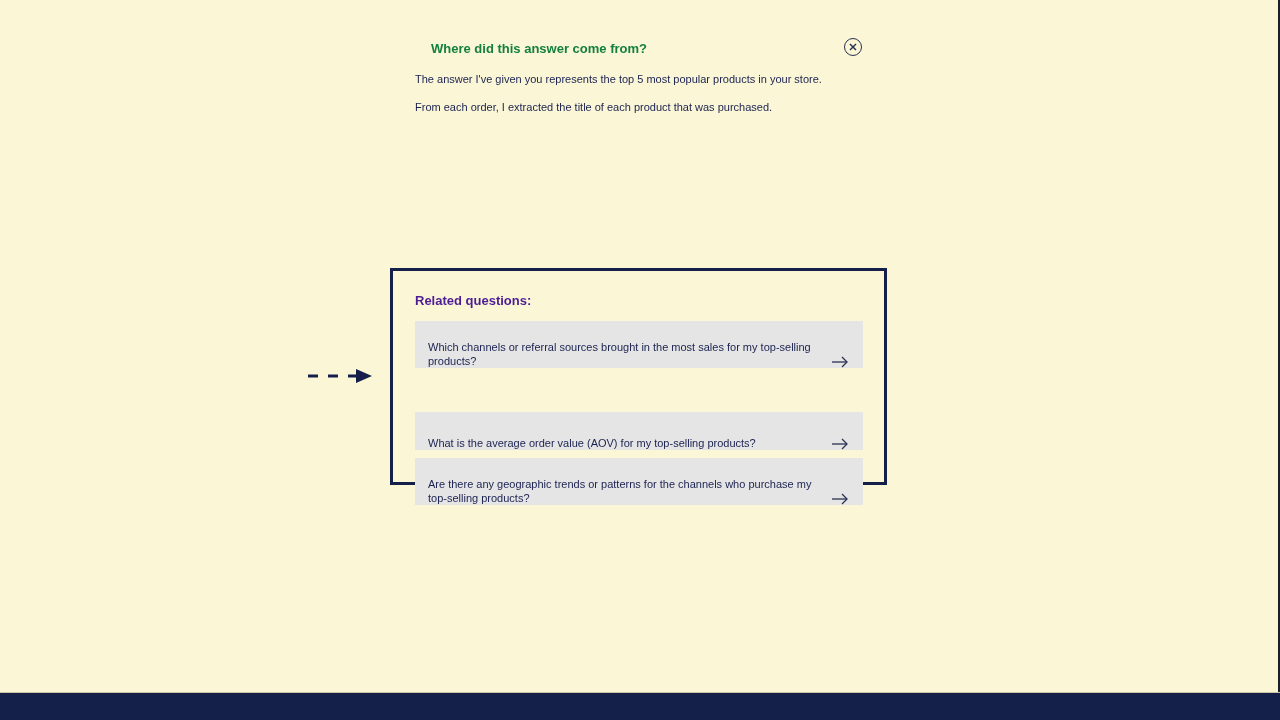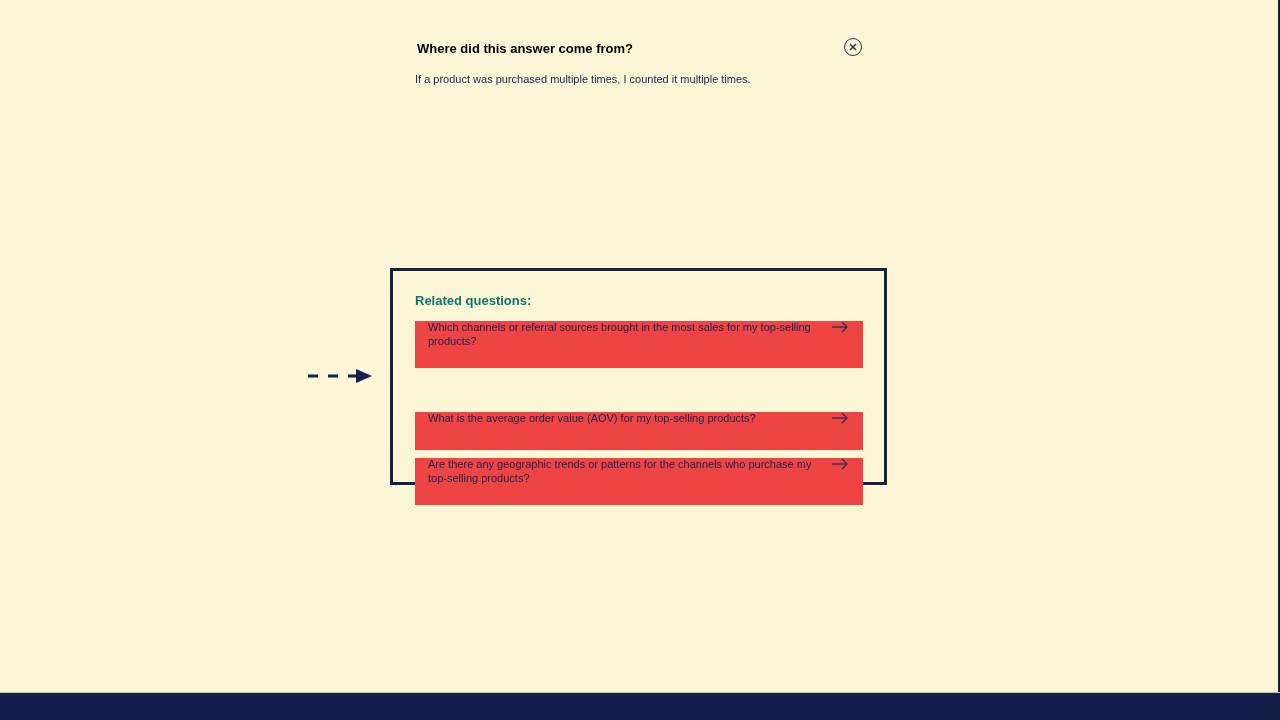--- a/index.html
+++ b/index.html
@@ -16,22 +16,22 @@
     }
     .footer-bar {
       position: absolute; left: 0; top: 692px; width: 1280px; height: 28px;
       background: #141f4a;
       border-top: 1px solid #c9c4a4;
     }
     .panel {
       position: absolute; left: 415px; top: 36px; width: 450px;
     }
     .panel-title {
-      font-size: 13px; font-weight: bold; color: #000000;
-      position: absolute; left: 2px; top: 5px;
+      font-size: 13px; font-weight: bold; color: #15803d;
+      position: absolute; left: 16px; top: 5px;
     }
     .close-btn {
       position: absolute; left: 429px; top: 2px; width: 18px; height: 18px;
       border: 1.5px solid #2b3152; border-radius: 50%;
       display: flex; align-items: center; justify-content: center;
       cursor: pointer; background: transparent;
     }
     .close-btn svg { width: 8px; height: 8px; }
     .paragraphs {
       position: absolute; left: 0; top: 36px; width: 430px;
@@ -39,26 +39,26 @@
     .para {
       font-size: 11px; line-height: 14.5px; color: #1b2250;
       margin-bottom: 13.5px;
     }
     .related-box {
       position: absolute; left: 390px; top: 268px; width: 497px; height: 217px;
       border: 3px solid #141f4a;
     }
     .related-title {
       position: absolute; left: 22px; top: 22px;
-      font-size: 13px; font-weight: bold; color: #0f766e;
+      font-size: 13px; font-weight: bold; color: #4c1d95;
     }
     .q-list { position: absolute; left: 22px; top: 50px; width: 448px; }
     .q-item {
-      background: #ef4444;
-      display: flex; align-items: flex-start; justify-content: space-between;
+      background: #e5e5e5;
+      display: flex; align-items: flex-end; justify-content: space-between;
       padding: 0 14px 0 13px;
       margin-bottom: 8px;
       cursor: pointer;
     }
     .q-item.two { height: 47px; }
     .q-item.one { height: 38px; margin-top: 44px; }
     .q-text { font-size: 11px; line-height: 13.5px; color: #1b2250; width: 395px; }
     .q-arrow { width: 18px; height: 12px; flex-shrink: 0; }
     .pointer-arrow {
       position: absolute; left: 307px; top: 368px; width: 66px; height: 16px;
@@ -71,21 +71,22 @@
 
 <div class="panel">
   <div class="panel-title">Where did this answer come from?</div>
   <button class="close-btn">
     <svg viewBox="0 0 8 8">
       <line x1="1" y1="1" x2="7" y2="7" stroke="#2b3152" stroke-width="1.5"></line>
       <line x1="7" y1="1" x2="1" y2="7" stroke="#2b3152" stroke-width="1.5"></line>
     </svg>
   </button>
   <div class="paragraphs">
-    <p class="para">If a product was purchased multiple times, I counted it multiple times.</p>
+    <p class="para">The answer I've given you represents the top 5 most popular products in your store.</p>
+    <p class="para">From each order, I extracted the title of each product that was purchased.</p>
   </div>
 </div>
 
 <svg class="pointer-arrow" viewBox="0 0 66 16">
   <line x1="1" y1="8" x2="11" y2="8" stroke="#141f4a" stroke-width="3"></line>
   <line x1="21" y1="8" x2="31" y2="8" stroke="#141f4a" stroke-width="3"></line>
   <line x1="41" y1="8" x2="50" y2="8" stroke="#141f4a" stroke-width="3"></line>
   <polygon points="49,1 65,8 49,15" fill="#141f4a"></polygon>
 </svg>
 

